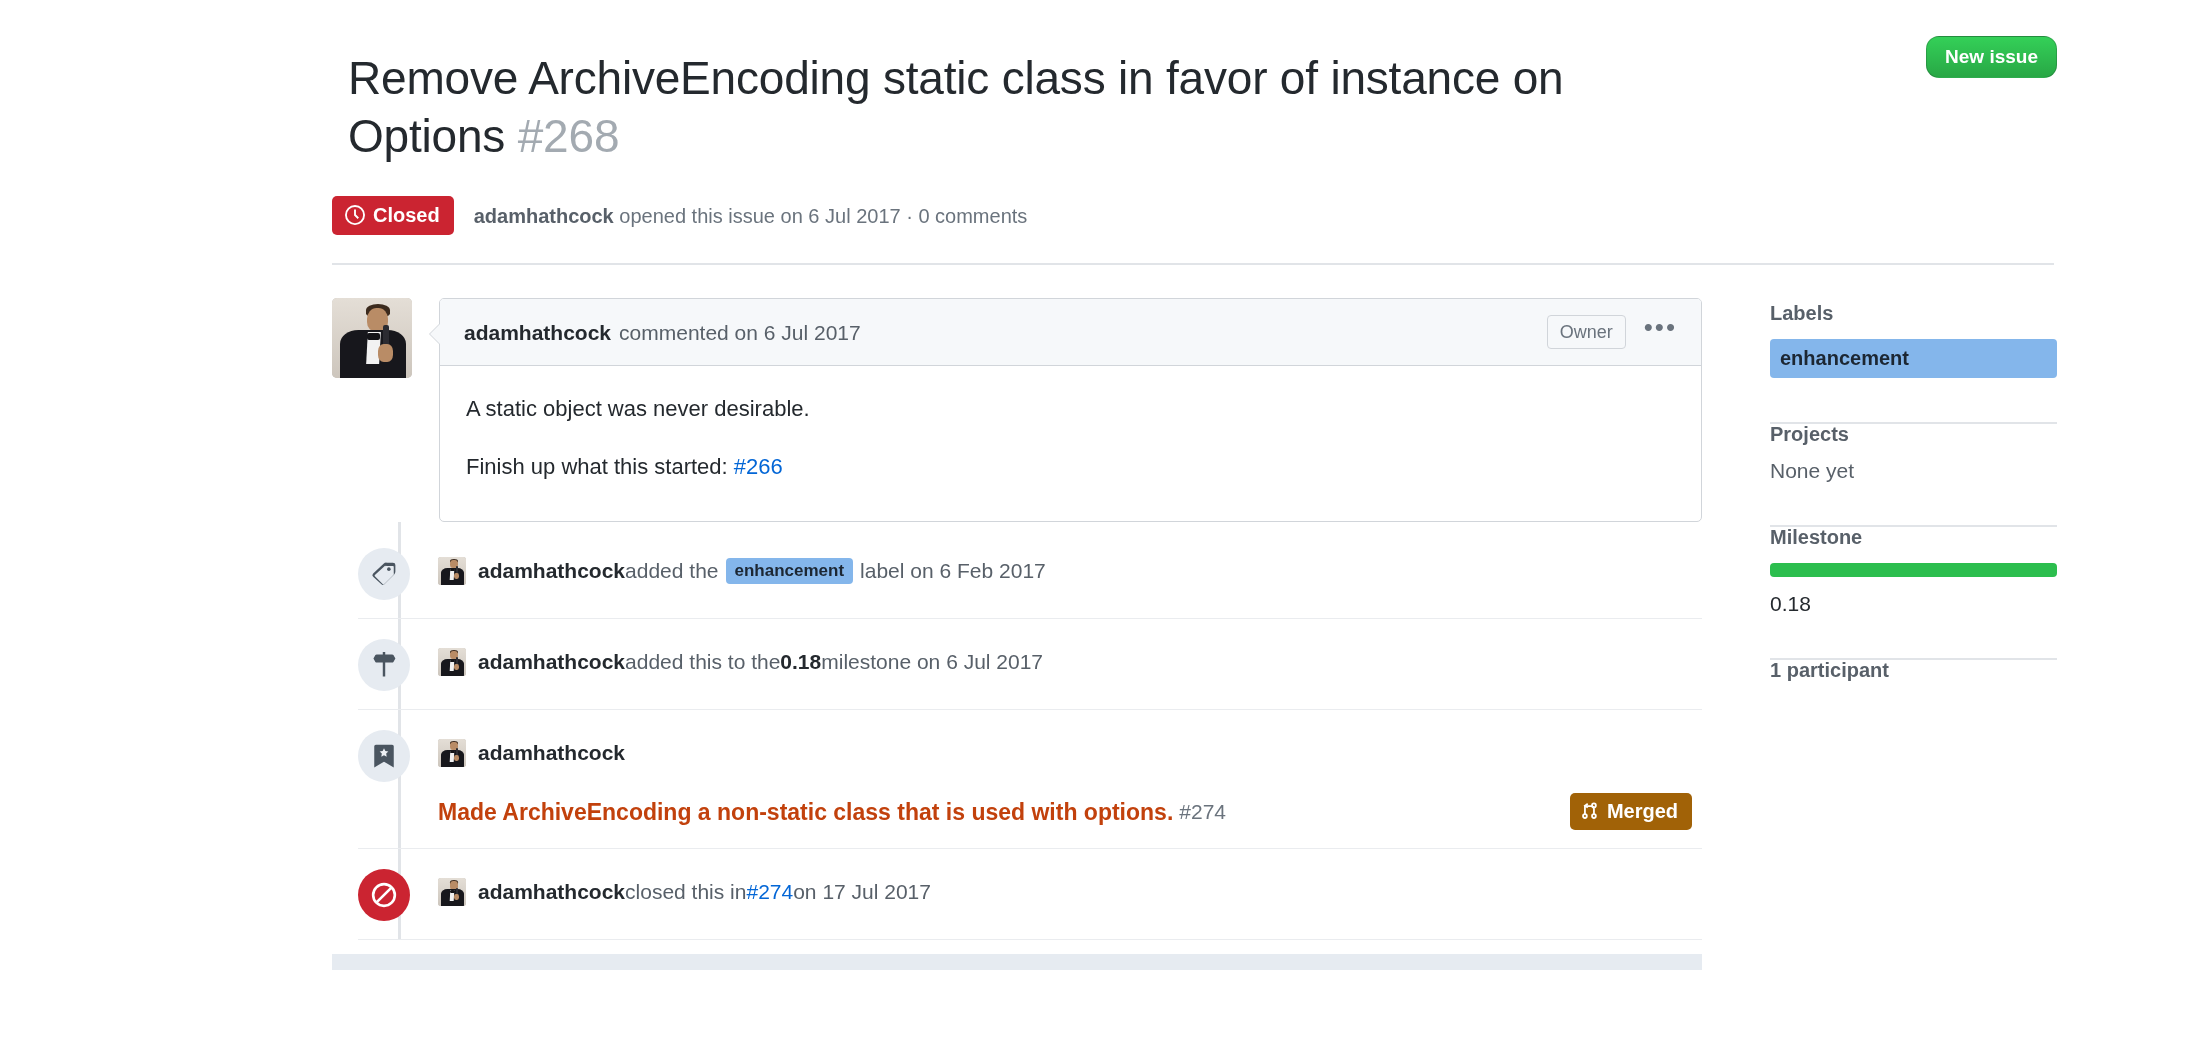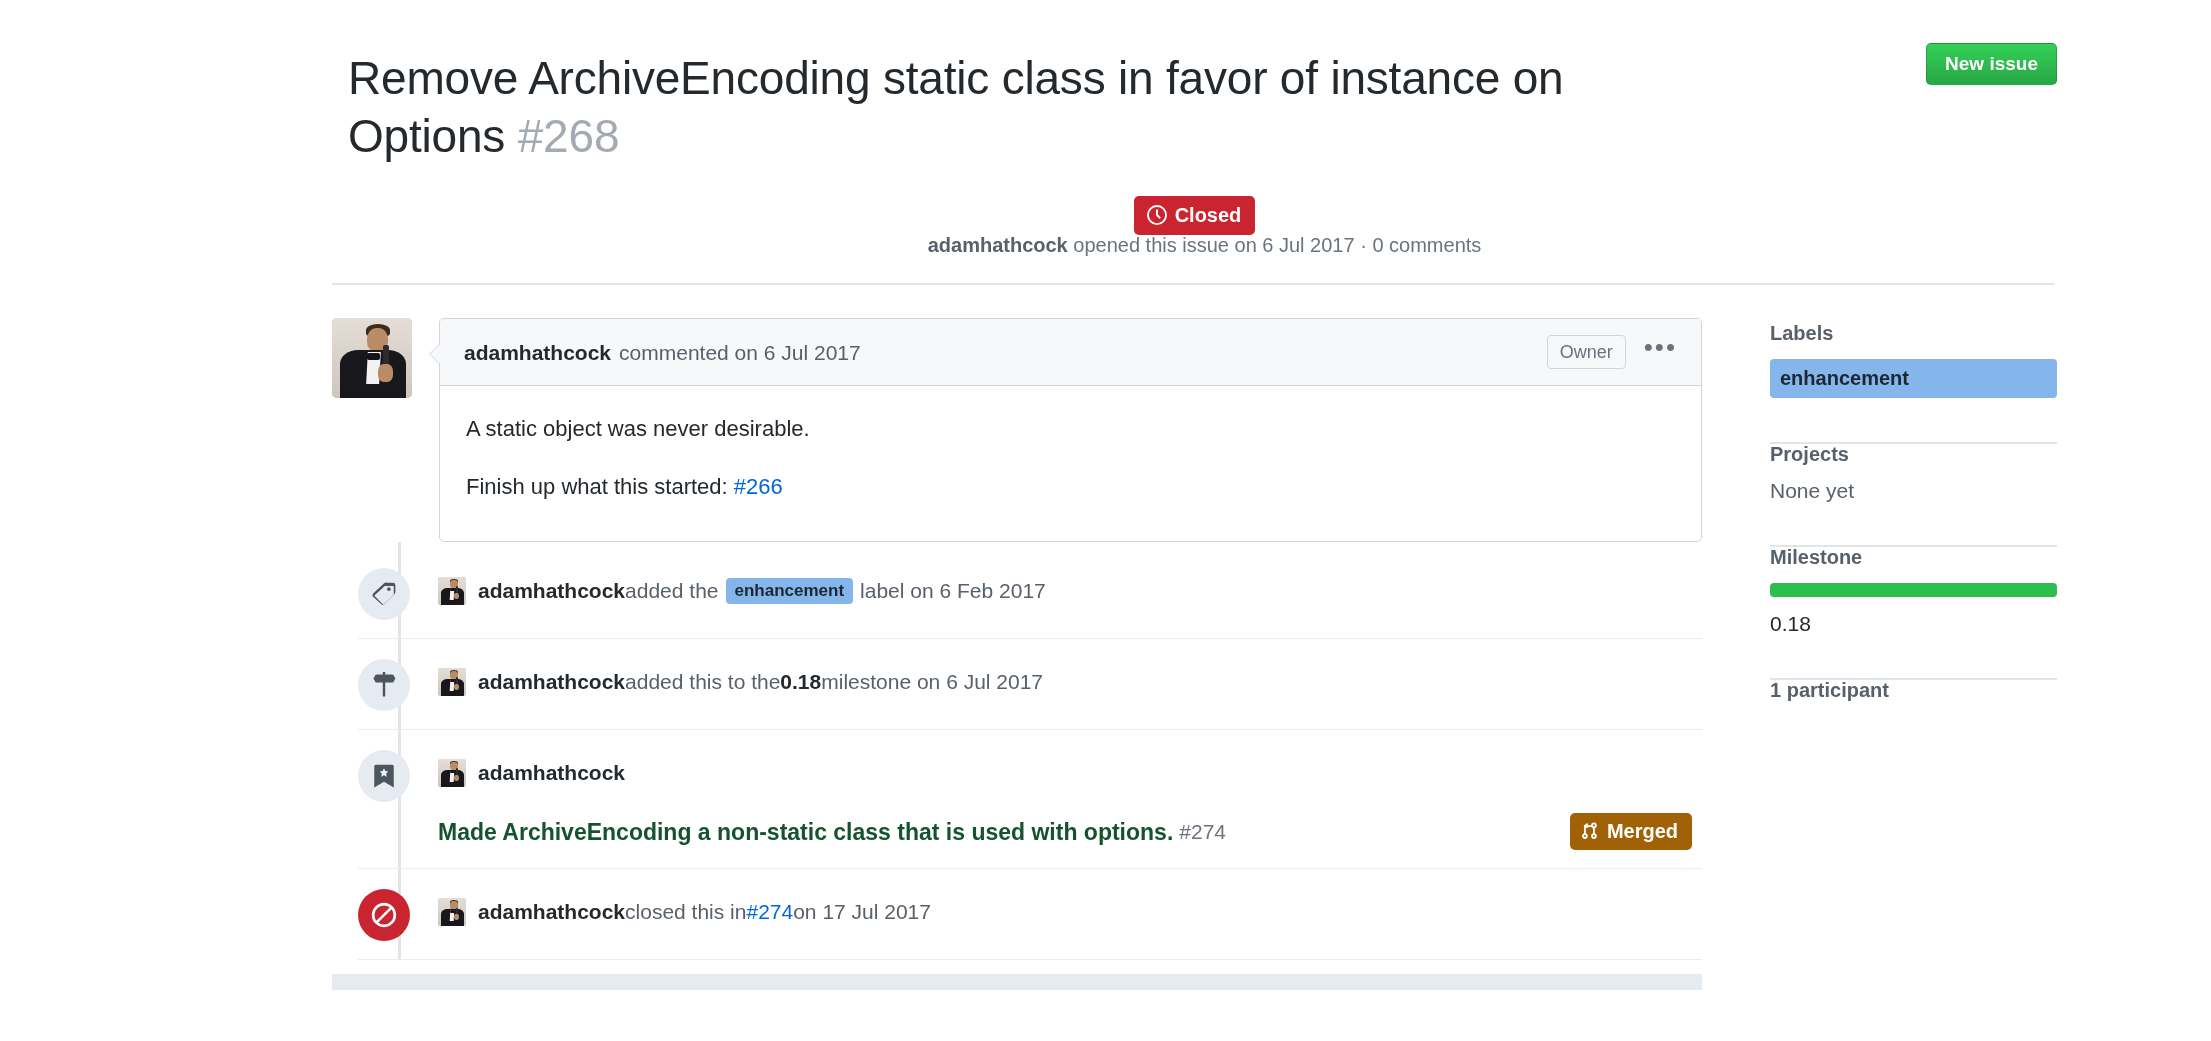--- a/index.html
+++ b/index.html
@@ -24,24 +24,24 @@
   }
 
   
   .issue-header {
     position: relative;
     padding-top: 34px;
   }
   .new-issue-btn {
     position: absolute;
     right: 0;
-    top: 43px;
+    top: 36px;
     background: linear-gradient(#34d058, #28a745);
     border: 1px solid rgba(27,31,35,0.2);
-    border-radius: 5px;
+    border-radius: 13px;
     color: #ffffff;
     font-size: 19px;
     font-weight: bold;
     padding: 10px 18px 11px 18px;
     line-height: 1;
     cursor: pointer;
     white-space: nowrap;
   }
   .issue-title {
     font-size: 46px;
@@ -54,21 +54,20 @@
   }
   .issue-number {
     color: #a3aab1;
     font-weight: 300;
   }
   .issue-meta {
     display: flex;
     align-items: center;
     margin-top: 31px;
     padding-bottom: 28px;
-    flex-direction: column;
   }
   .state-badge {
     display: inline-flex;
     align-items: center;
     gap: 8px;
     background: #cb2431;
     color: #ffffff;
     font-size: 20px;
     font-weight: bold;
     border-radius: 5px;
@@ -286,21 +285,21 @@
     cursor: pointer;
   }
   .ref-row {
     display: flex;
     align-items: center;
     margin-top: 26px;
     padding-right: 10px;
   }
   .ref-title {
     font-size: 23px;
-    color: #14532d;
+    color: #c2410c;
     font-weight: bold;
     cursor: pointer;
     text-align: center;
   }
   .ref-num { color: #6a737d; font-weight: normal; margin-left: 6px; }
   .merged-badge {
     margin-left: auto;
     background: #6f42c1;
     color: #ffffff;
     font-size: 20px;

